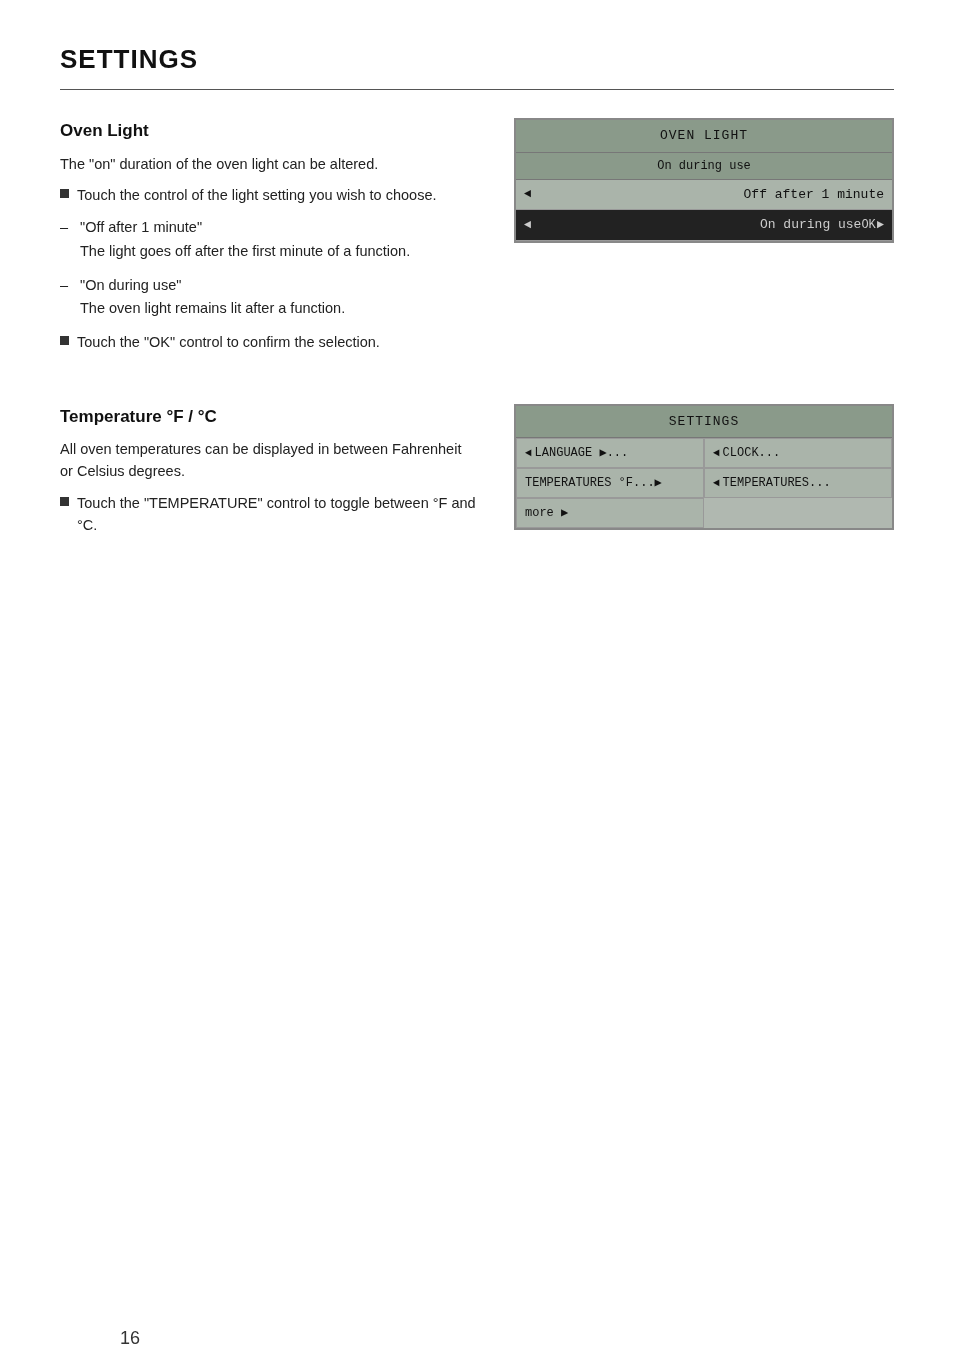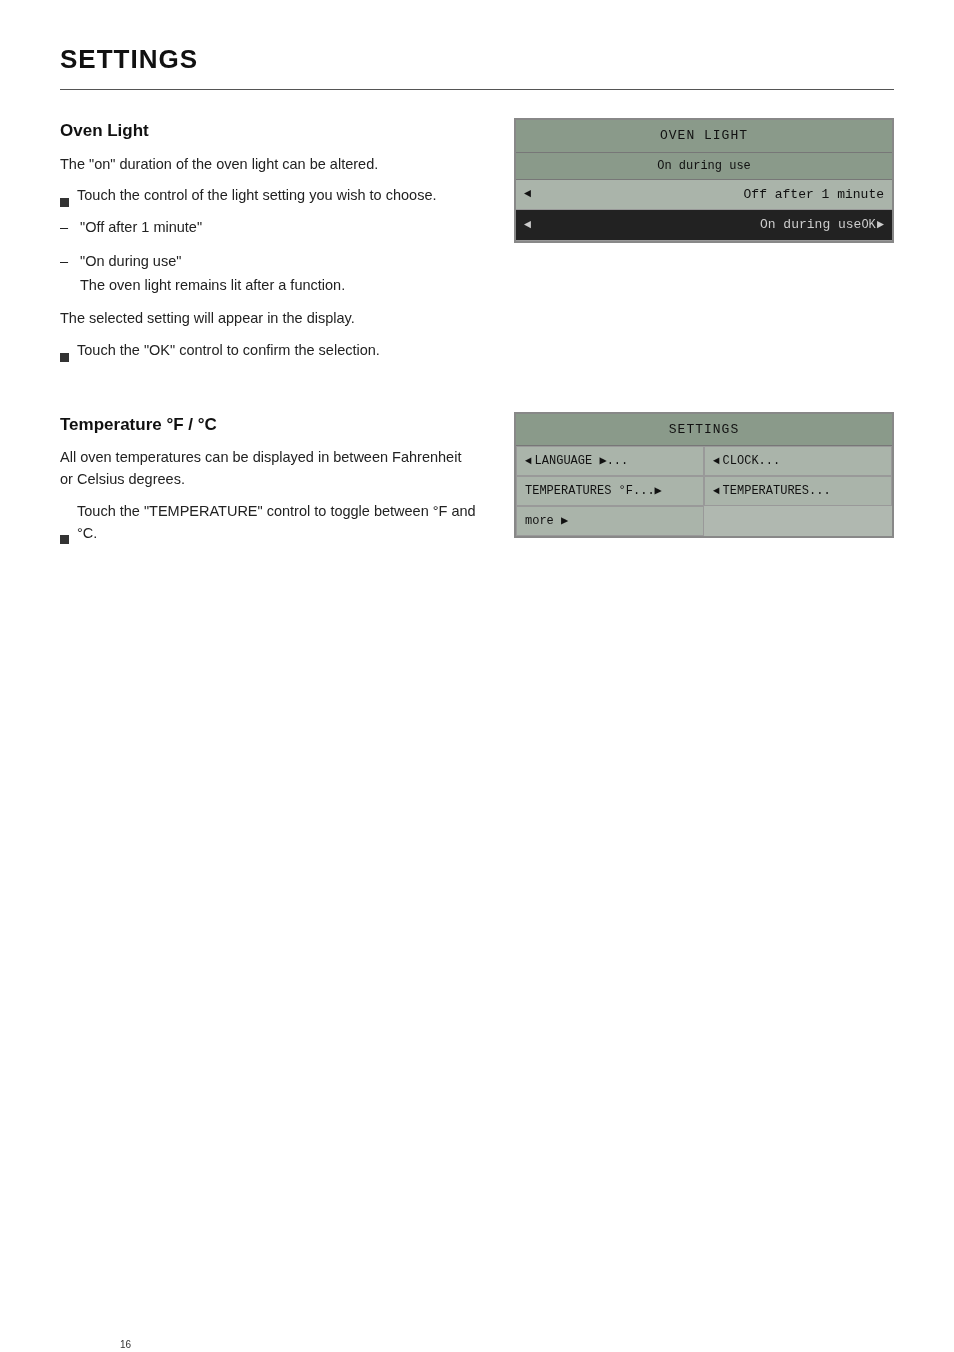--- a/index.html
+++ b/index.html
@@ -60,21 +60,21 @@
     }
 
     ul.bullet-list {
       list-style: none;
       padding: 0;
       margin: 10px 0;
     }
 
     ul.bullet-list li {
       display: flex;
-      align-items: flex-end;
+      align-items: flex-start;
       margin-bottom: 8px;
       font-size: 14.5px;
     }
 
     ul.bullet-list li .bullet-square {
       display: inline-block;
       width: 9px;
       height: 9px;
       background: #333;
       margin-top: 4px;
@@ -197,21 +197,21 @@
 
     .lcd-cell .arrow-left {
       margin-right: 3px;
       font-size: 11px;
     }
 
     .page-number {
       position: absolute;
       bottom: 40px;
       left: 60px;
-      font-size: 10px;
+      font-size: 18px;
       color: #333;
     }
 
     .page-wrapper {
       position: relative;
       min-height: 1352px;
     }
   </style>
 </head>
 <body>
@@ -229,28 +229,28 @@
       <ul class="bullet-list">
         <li>
           <span class="bullet-square"></span>
           <span>Touch the control of the light setting you wish to choose.</span>
         </li>
       </ul>
 
       <ul class="dash-list">
         <li>
           <span class="dash-item-title">"Off after 1 minute"</span>
+          <span>The light goes off after the first minute of a function.</span>
         </li>
         <li>
           <span class="dash-item-title">"On during use"</span>
           <span>The oven light remains lit after a function.</span>
         </li>
       </ul>
 
-      <p class="section-body">The selected setting will appear in the display.</p>
 
       <ul class="bullet-list">
         <li>
           <span class="bullet-square"></span>
           <span>Touch the "OK" control to confirm the selection.</span>
         </li>
       </ul>
     </div>
 
     <div class="display-col">

